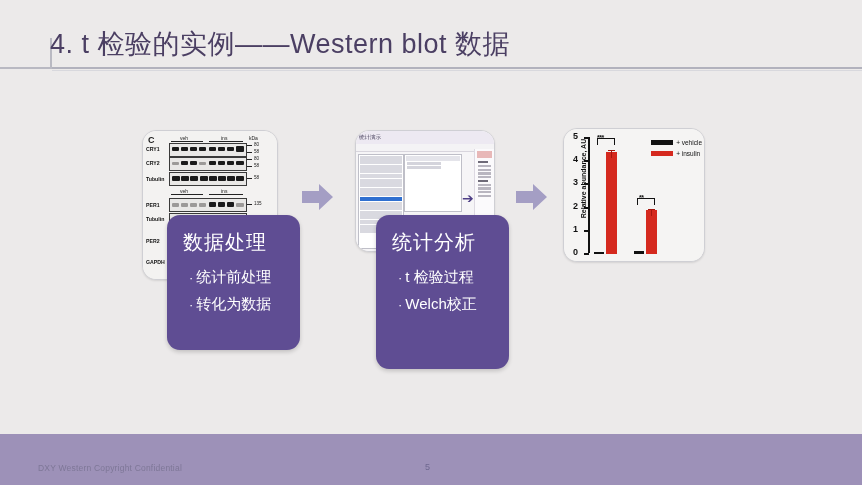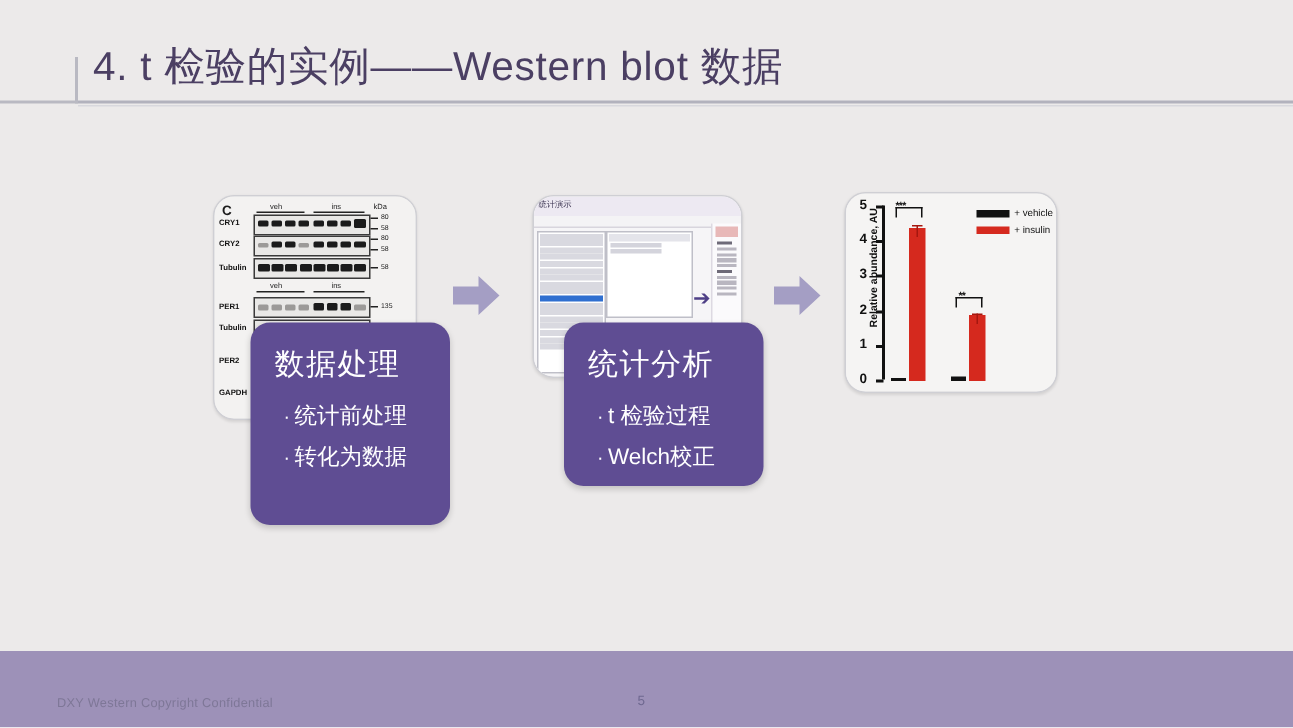--- a/index.html
+++ b/index.html
@@ -50,21 +50,20 @@
   }
   .slide-title {
     position: absolute;
     left: 50px;
     top: 26px;
     font-size: 27px;
     letter-spacing: 0.5px;
     color: #4b3f63;
     font-weight: 400;
     white-space: nowrap;
-    padding-left: 12px;
   }
 
   
   .stage {
     position: absolute;
     left: 0;
     top: 100px;
     width: 862px;
     height: 280px;
   }
@@ -289,21 +288,21 @@
   .pcard {
     position: absolute;
     background: #5f4d93;
     border-radius: 13px;
     color: #ffffff;
     box-shadow: 0 2px 4px rgba(0,0,0,0.18);
     padding: 14px 16px 16px 16px;
     box-sizing: border-box;
   }
   #pcard-0 { left: 167px; top: 115px; width: 133px; height: 135px; }
-  #pcard-1 { left: 376px; top: 115px; width: 133px; height: 109px; }
+  #pcard-1 { left: 376px; top: 115px; width: 133px; height: 154px; }
   #pcard-2 { left: 584px; top: 115px; width: 133px; height: 135px; }
   .pcard .ptitle {
     font-size: 20px;
     letter-spacing: 1px;
     margin-bottom: 12px;
     white-space: nowrap;
   }
   .pcard .pitem {
     font-size: 15px;
     margin: 0 0 8px 6px;

